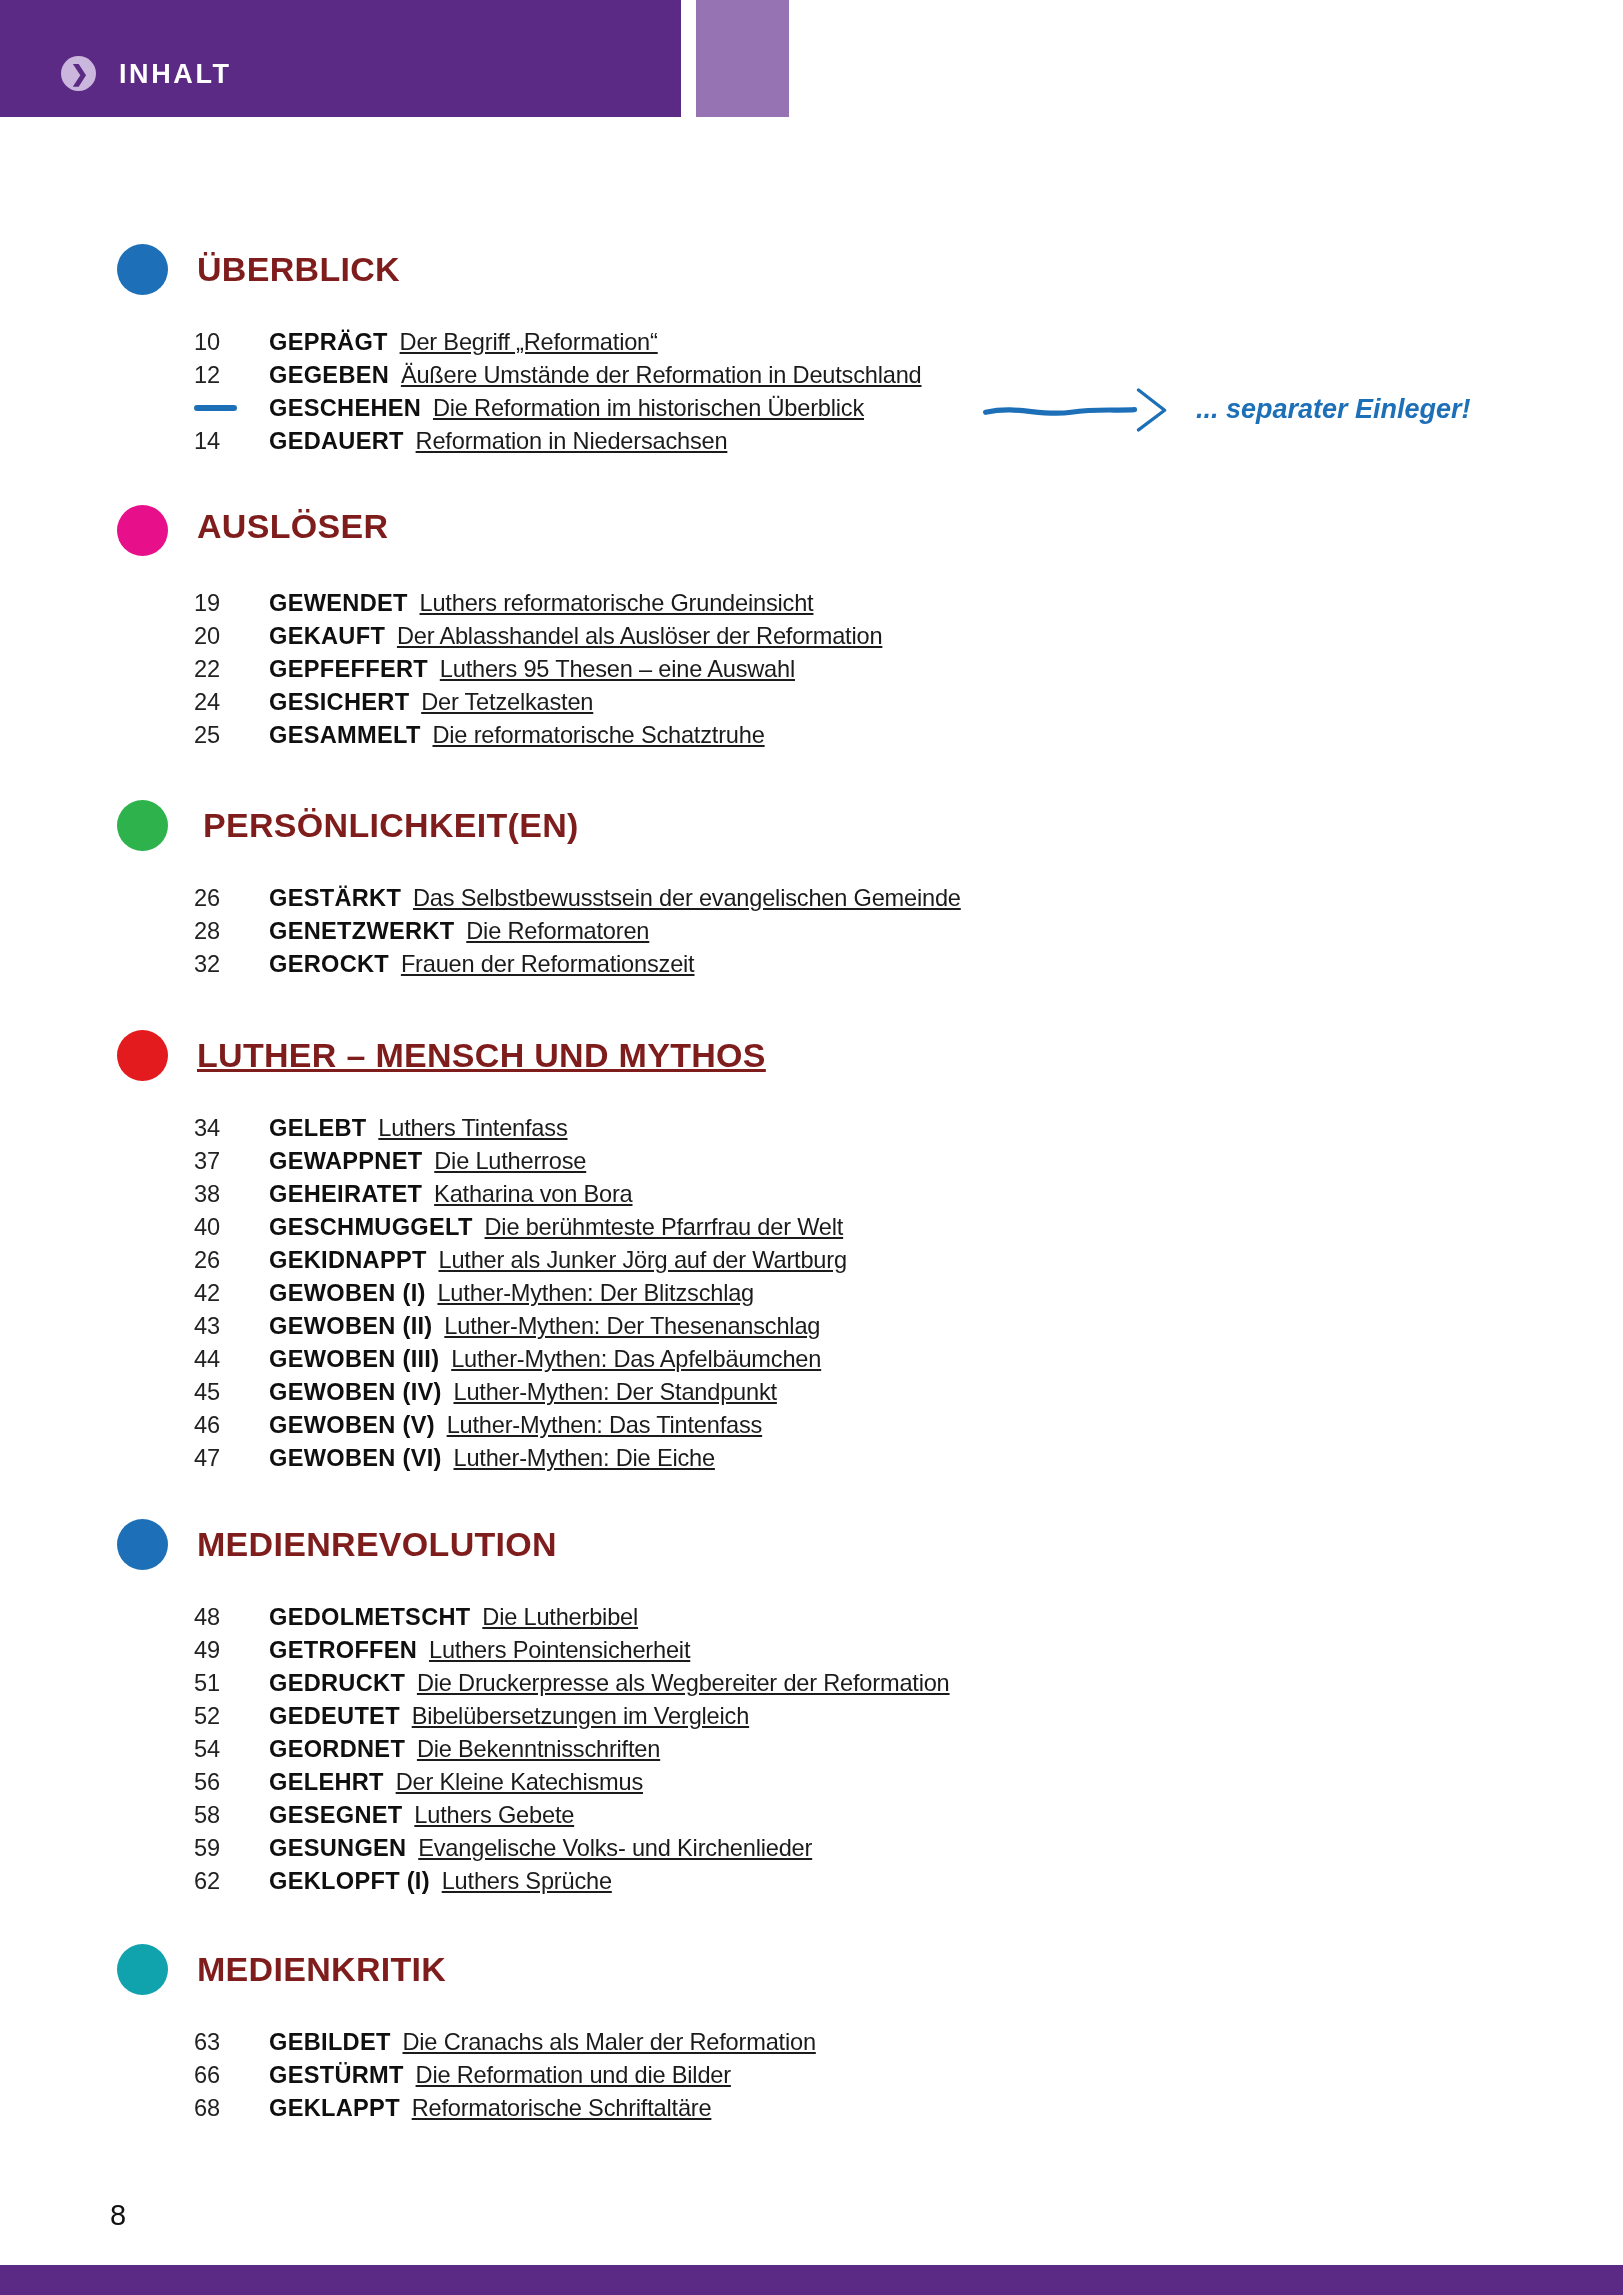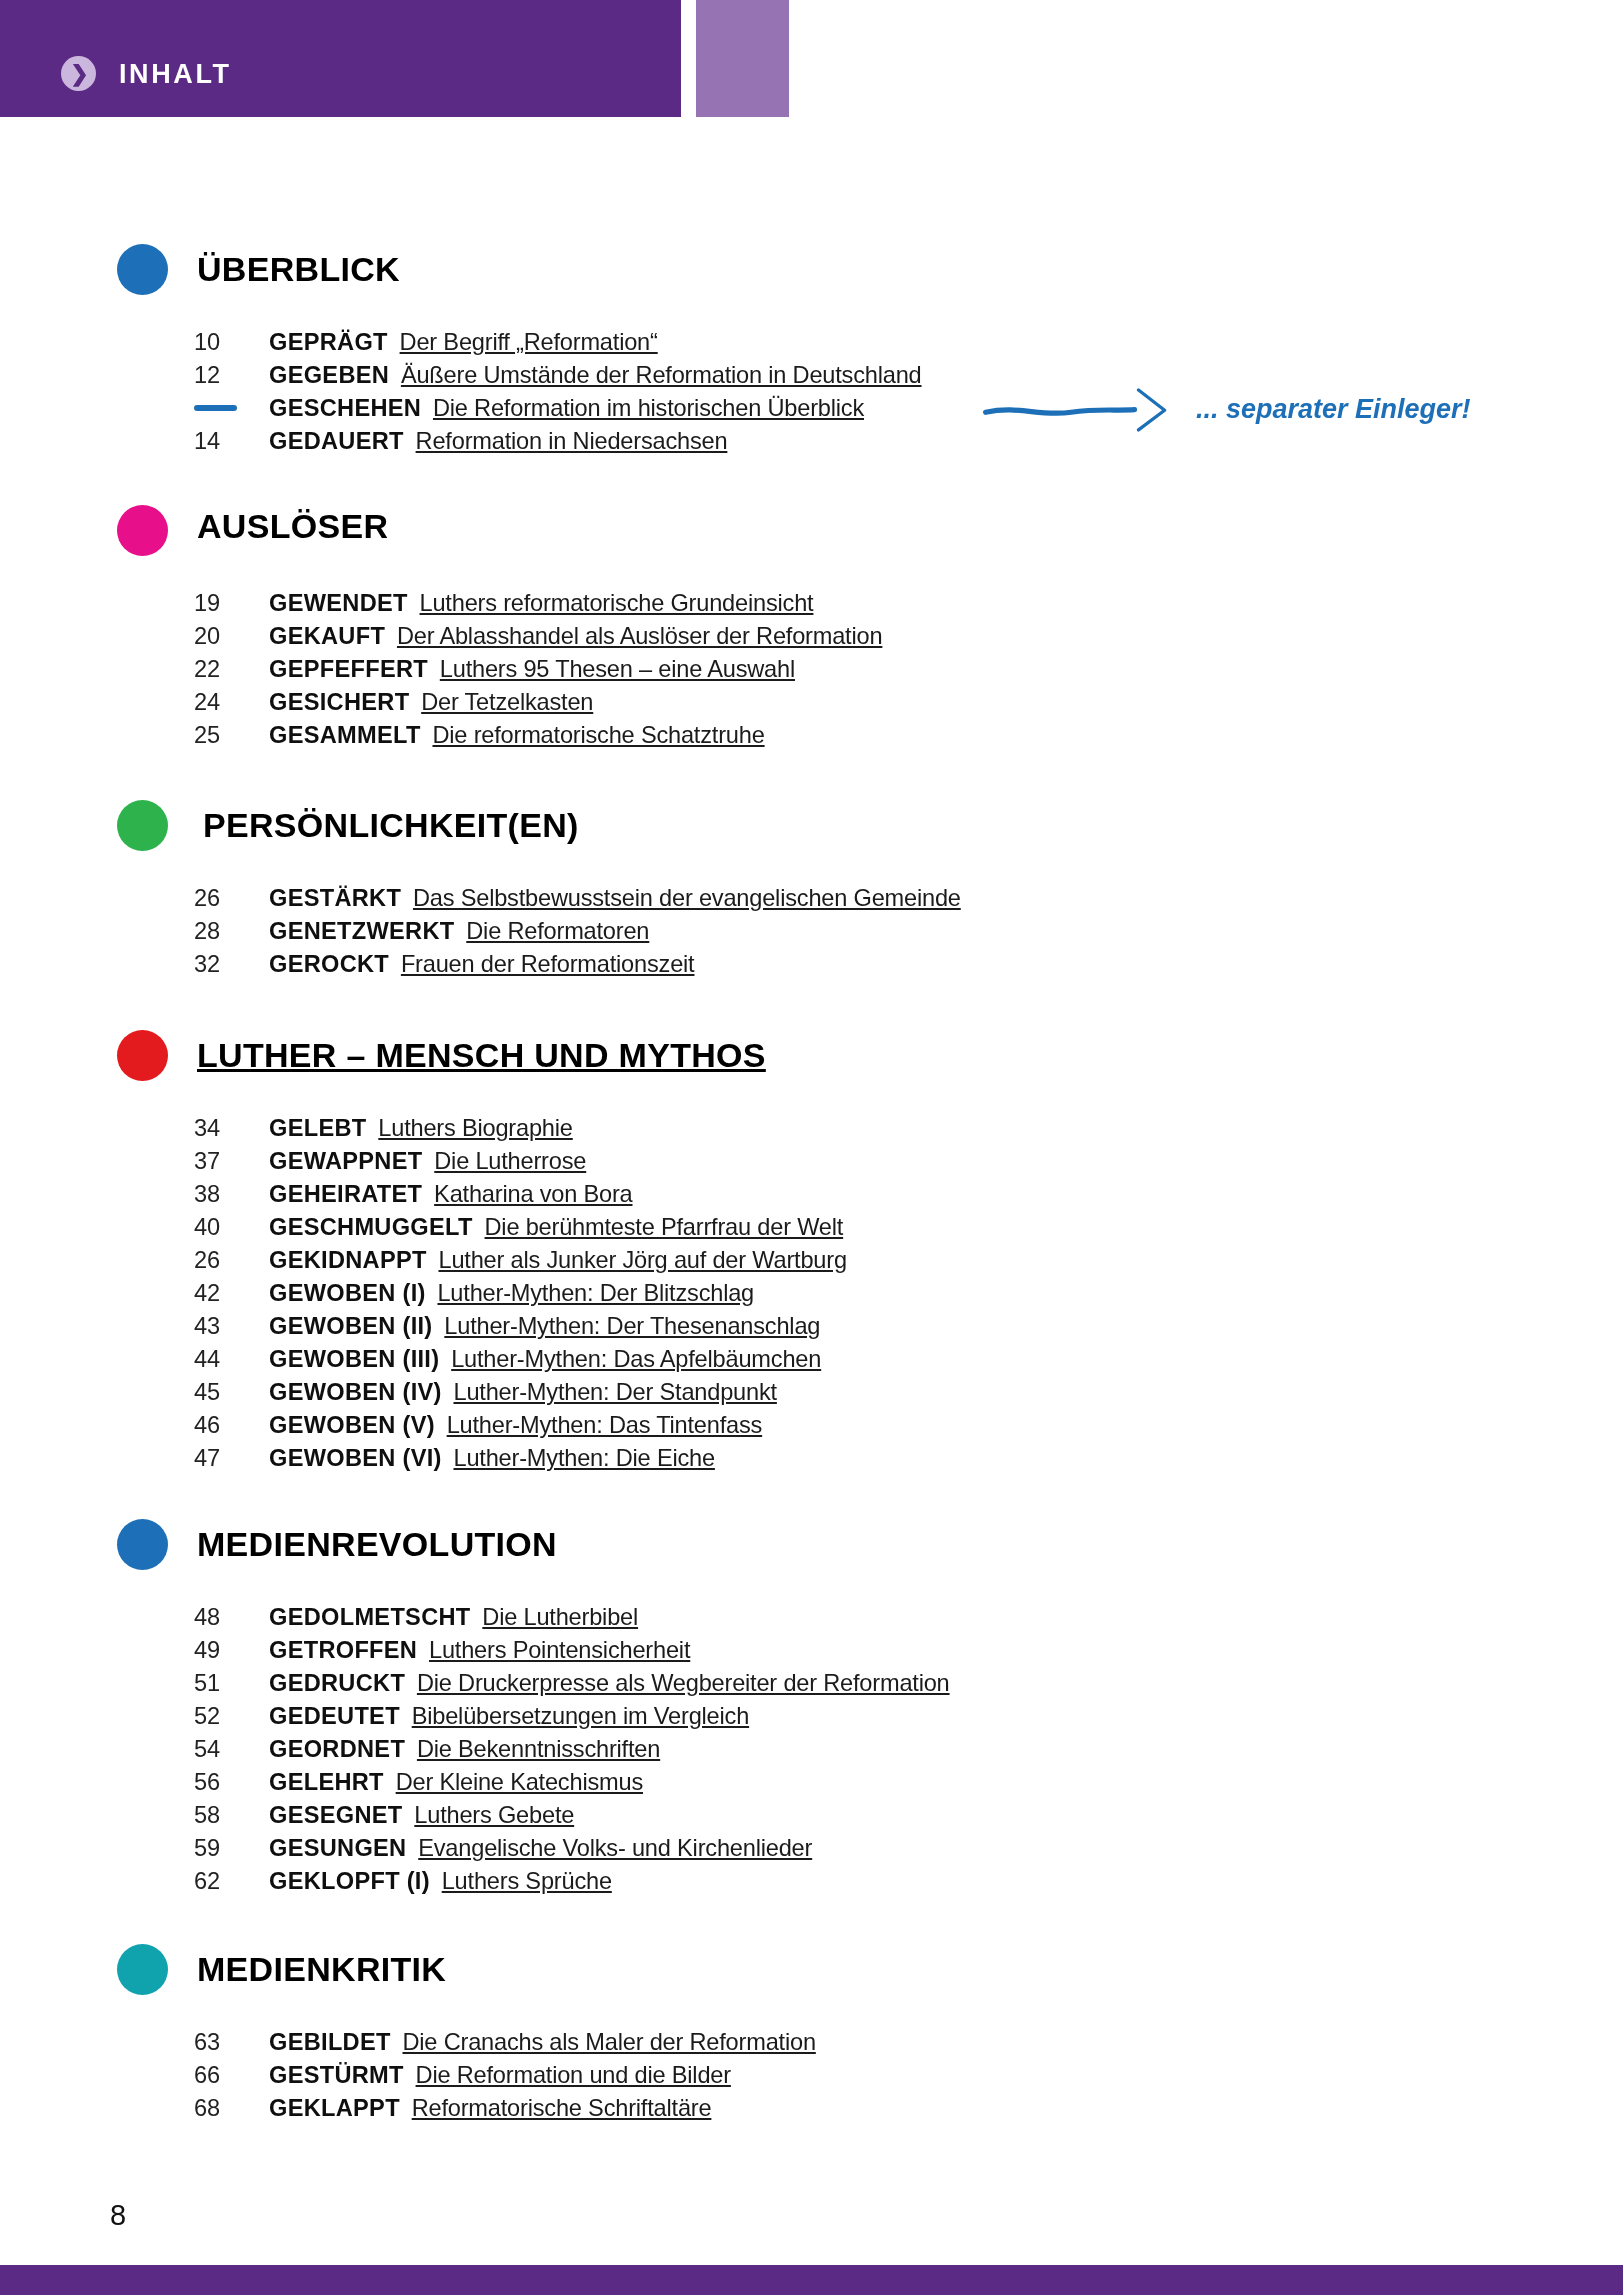--- a/index.html
+++ b/index.html
@@ -38,21 +38,21 @@
   .sec-0{top:244px}
   .sec-1{top:505px}
   .sec-2{top:800px}
   .sec-3{top:1030px}
   .sec-4{top:1519px}
   .sec-5{top:1944px}
 
   .section-head{display:flex;align-items:center;height:51px;}
   .bullet{width:51px;height:51px;border-radius:50%;flex:0 0 auto;}
   .section-title{
-    margin-left:29px;font-size:34px;font-weight:bold;color:#000000;
+    margin-left:29px;font-size:34px;font-weight:bold;color:#7f1d1d;
     letter-spacing:0.3px;white-space:nowrap;
   }
 
   .entries{margin:31px 0 0 77px;}
   .entry{
     position:relative;height:33px;line-height:33px;
     font-size:23.6px;white-space:nowrap;color:#1b1b1b;
   }
   .entry .num{display:inline-block;width:75px;color:#222;}
   .entry .kw{font-weight:bold;color:#0f0f0f;letter-spacing:0.3px;}
@@ -138,21 +138,21 @@
           <div class="entry"><span class="num">28</span><span class="kw">GENETZWERKT</span><span class="desc">Die Reformatoren</span></div>
           <div class="entry"><span class="num">32</span><span class="kw">GEROCKT</span><span class="desc">Frauen der Reformationszeit</span></div>
         </div>
       </section>
       <section class="section sec-3">
         <div class="section-head">
           <span class="bullet" style="background: rgb(227, 27, 31);"></span>
           <h2 class="section-title" style="margin: 0px 0px 0px 29px; text-decoration: underline;">LUTHER – MENSCH UND MYTHOS</h2>
         </div>
         <div class="entries">
-          <div class="entry"><span class="num">34</span><span class="kw">GELEBT</span><span class="desc">Luthers Biographie</span></div>
+          <div class="entry"><span class="num">34</span><span class="kw">GELEBT</span><span class="desc">Luthers Tintenfass</span></div>
           <div class="entry"><span class="num">37</span><span class="kw">GEWAPPNET</span><span class="desc">Die Lutherrose</span></div>
           <div class="entry"><span class="num">38</span><span class="kw">GEHEIRATET</span><span class="desc">Katharina von Bora</span></div>
           <div class="entry"><span class="num">40</span><span class="kw">GESCHMUGGELT</span><span class="desc">Die berühmteste Pfarrfrau der Welt</span></div>
           <div class="entry"><span class="num">26</span><span class="kw">GEKIDNAPPT</span><span class="desc">Luther als Junker Jörg auf der Wartburg</span></div>
           <div class="entry"><span class="num">42</span><span class="kw">GEWOBEN (I)</span><span class="desc">Luther-Mythen: Der Blitzschlag</span></div>
           <div class="entry"><span class="num">43</span><span class="kw">GEWOBEN (II)</span><span class="desc">Luther-Mythen: Der Thesenanschlag</span></div>
           <div class="entry"><span class="num">44</span><span class="kw">GEWOBEN (III)</span><span class="desc">Luther-Mythen: Das Apfelbäumchen</span></div>
           <div class="entry"><span class="num">45</span><span class="kw">GEWOBEN (IV)</span><span class="desc">Luther-Mythen: Der Standpunkt</span></div>
           <div class="entry"><span class="num">46</span><span class="kw">GEWOBEN (V)</span><span class="desc">Luther-Mythen: Das Tintenfass</span></div>
           <div class="entry"><span class="num">47</span><span class="kw">GEWOBEN (VI)</span><span class="desc">Luther-Mythen: Die Eiche</span></div>

